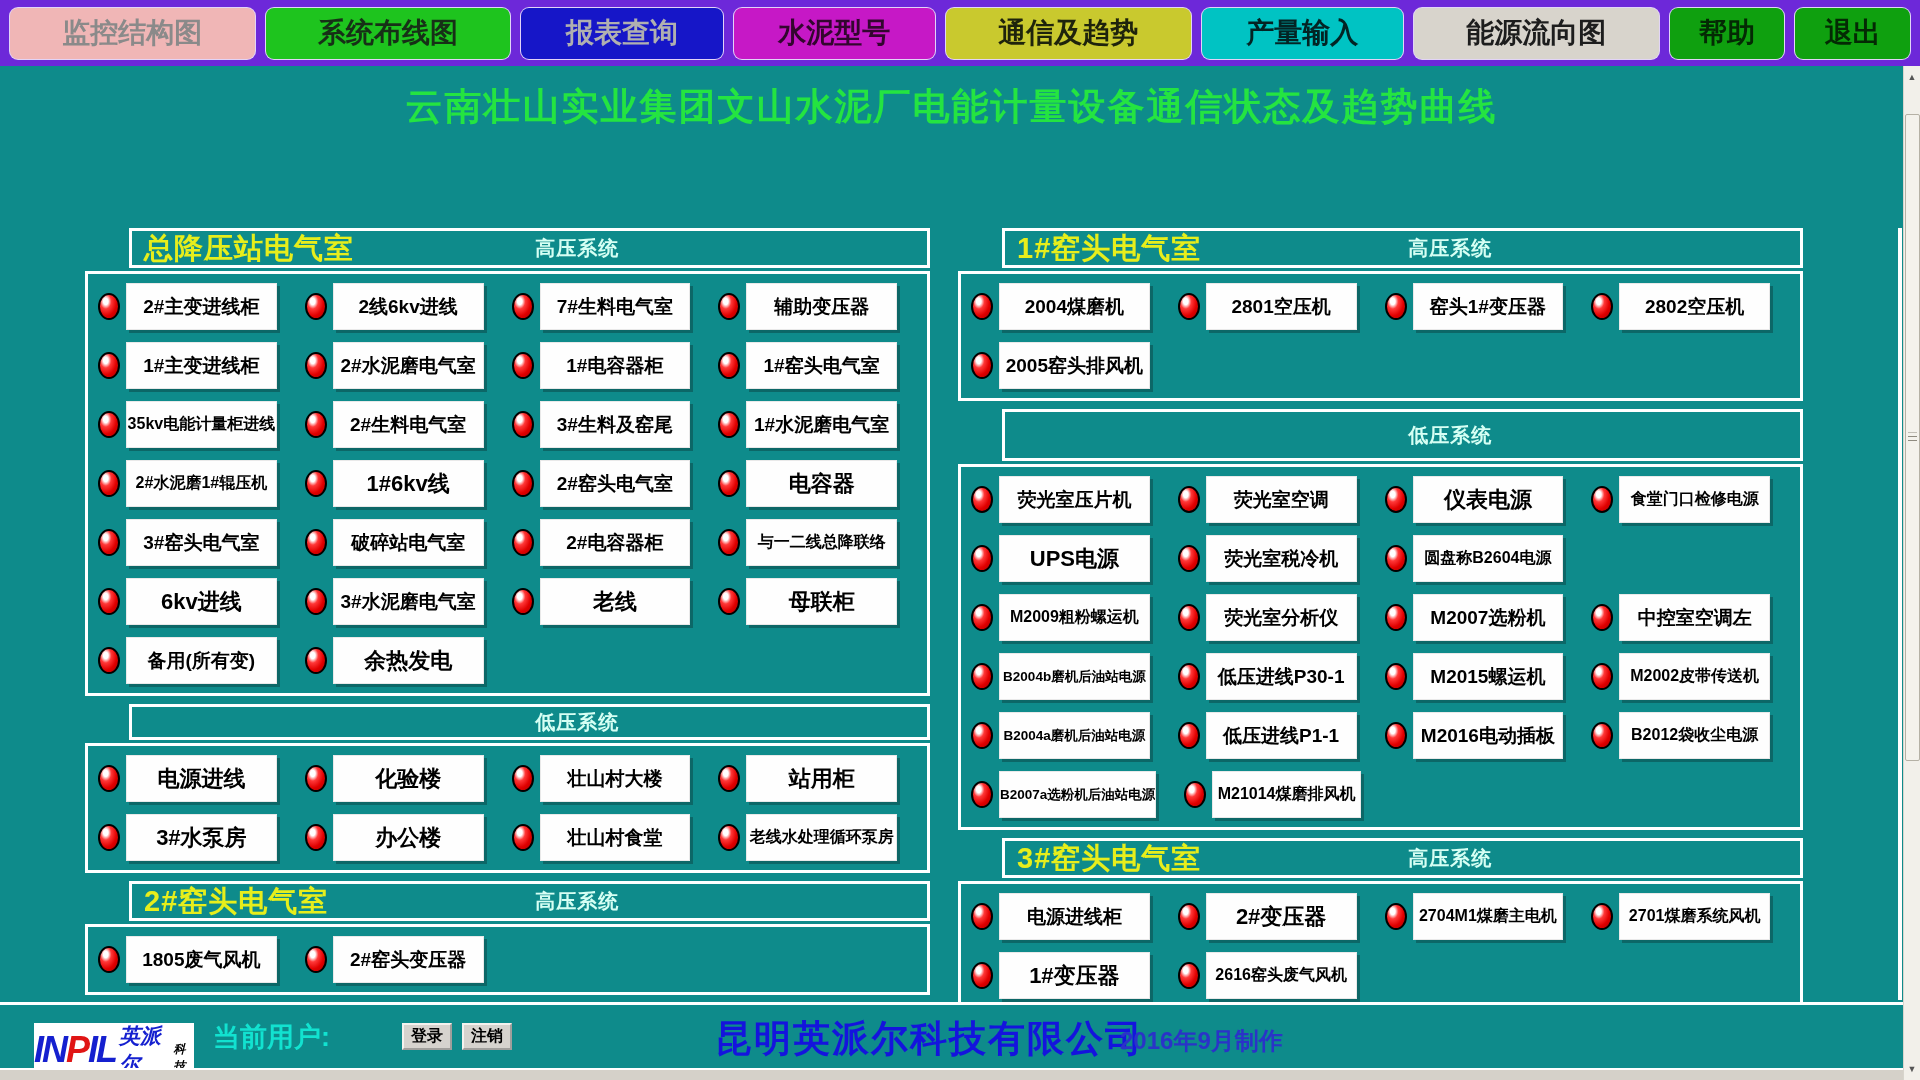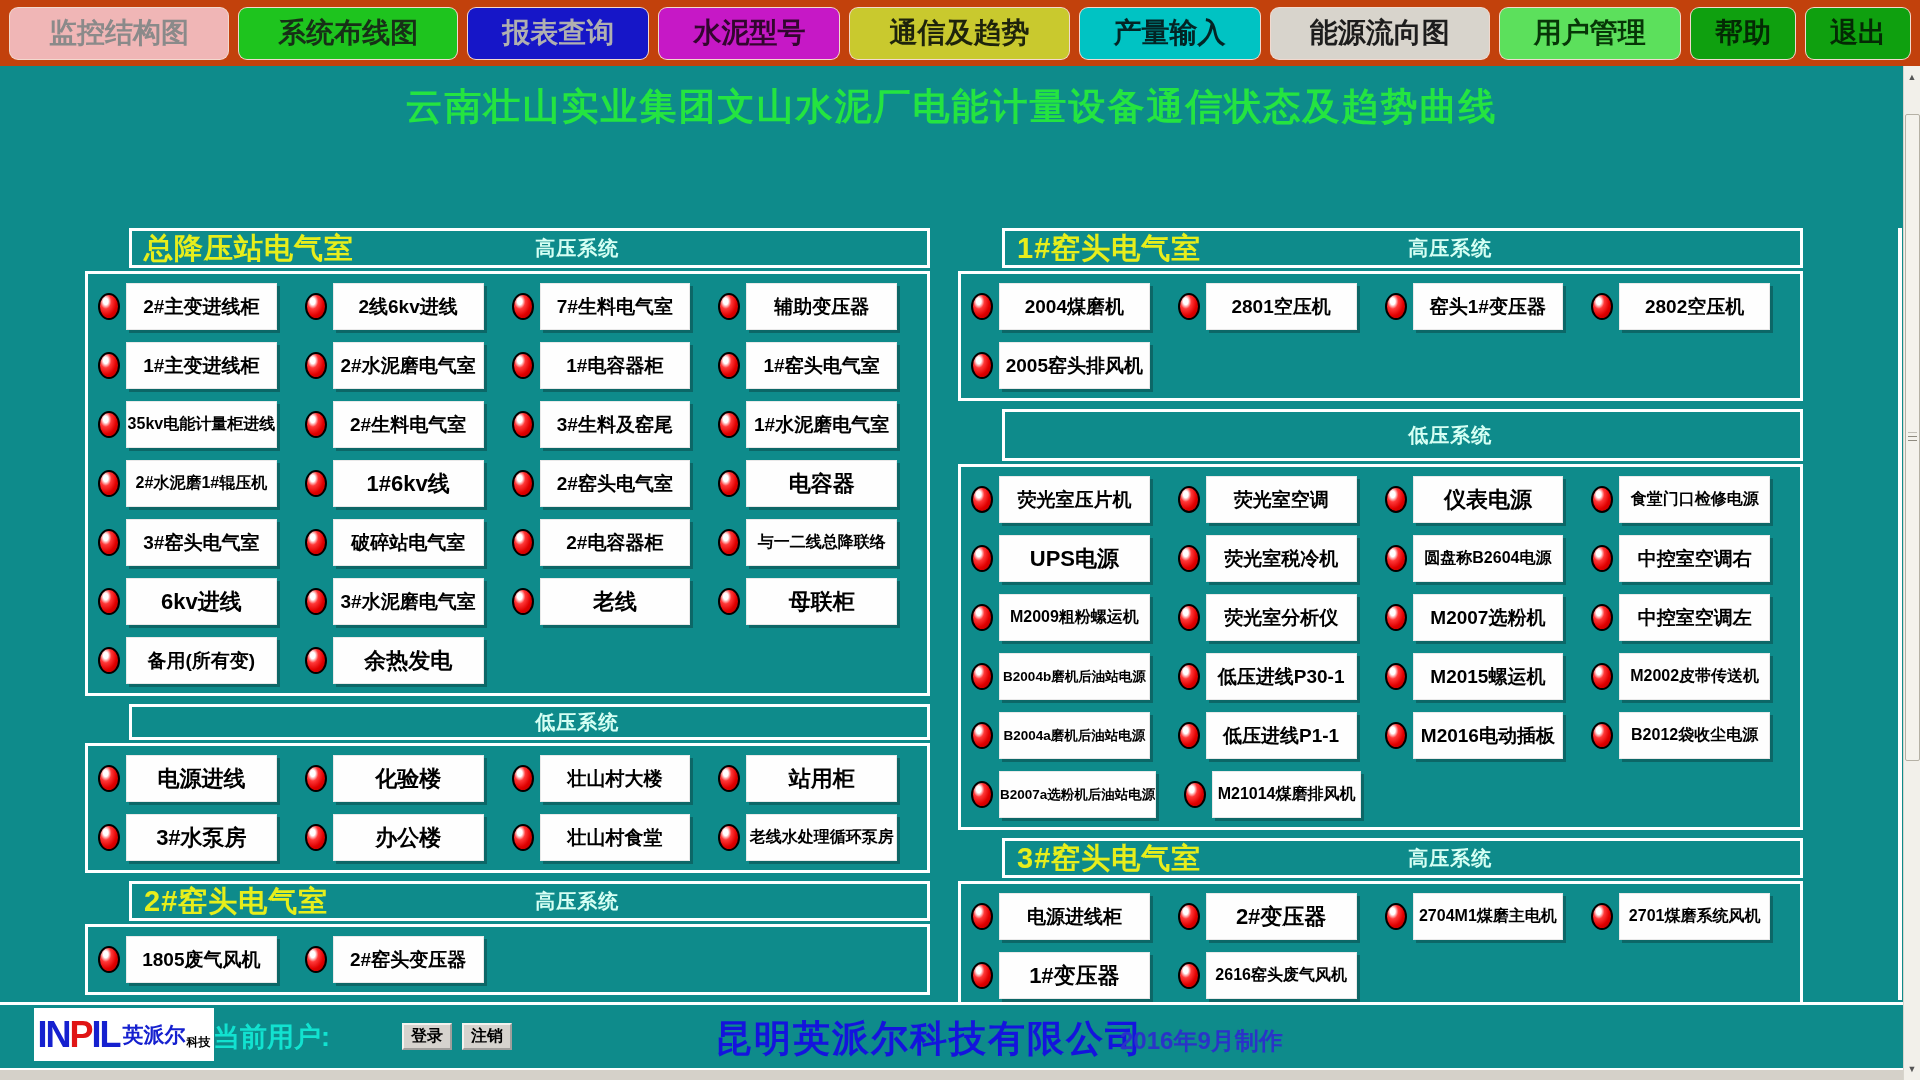--- a/index.html
+++ b/index.html
@@ -1,21 +1,21 @@
 <!DOCTYPE html>
 <html><head>
 <meta charset="utf-8">
 <style>
   html,body{margin:0;padding:0;}
   body{width:1920px;height:1080px;overflow:hidden;position:relative;
        background:#0e8b8b;font-family:"Liberation Sans","DejaVu Sans",sans-serif;}
   .stage{position:absolute;inset:0;}
 
   
-  .nav{position:absolute;left:0;top:0;width:1920px;height:66px;background:#c2410c;
+  .nav{position:absolute;left:0;top:0;width:1920px;height:66px;background:#6d28d9;
        display:flex;align-items:center;padding:0 10px;gap:11px;box-sizing:border-box;z-index:30;}
   .nav-btn{height:51px;border-radius:8px;display:flex;align-items:center;justify-content:center;
        font-size:28px;font-weight:bold;padding:0 14px;white-space:nowrap;cursor:pointer;
        box-shadow:0 0 0 1px rgba(255,255,255,.8);flex-basis:auto;}
 
   
   .title{position:absolute;top:82px;left:0;width:1903px;text-align:center;color:#24e441;
        font-size:37px;font-weight:bold;letter-spacing:2px;z-index:5;}
   .datetime{position:absolute;top:146px;left:0;width:1903px;text-align:center;color:#f08272;
        font-size:28px;font-weight:bold;letter-spacing:1px;z-index:5;}
@@ -45,22 +45,22 @@
   .fs-xl{font-size:22px;}
   .fs-lg{font-size:19px;}
   .fs-md{font-size:16px;}
   .fs-sm{font-size:13.5px;}
 
   .edge-sliver{position:absolute;right:18px;top:228px;height:772px;width:4px;background:#fff;z-index:6;}
 
   
   .footer{position:absolute;left:0;bottom:12px;width:1903px;height:66px;background:#0e8b8b;
        border-top:3px solid #fff;box-sizing:border-box;z-index:20;}
-  .logo-box{position:absolute;left:34px;top:3px;width:180px;height:53px;background:#fff;
-       display:flex;align-items:center;justify-content:center;}
+  .logo-box{position:absolute;left:34px;top:18px;width:160px;height:53px;background:#fff;
+       display:flex;align-items:center;justify-content:center;font-style:italic;}
   .lg-in,.lg-il{font-size:36px;font-weight:900;color:#1520cf;letter-spacing:-2px;line-height:1;}
   .lg-p{font-size:36px;font-weight:900;color:#e01515;letter-spacing:-2px;line-height:1;}
   .lg-cn{font-size:21px;font-weight:bold;color:#1520cf;margin-left:3px;}
   .lg-suffix{font-size:12px;font-weight:bold;color:#000000;margin-left:1px;margin-top:16px;}
   .cur-user{position:absolute;left:213px;top:14px;color:#12e2d0;font-size:27px;font-weight:bold;}
   .win-btn{position:absolute;top:18px;width:50px;height:27px;background:#d6d3ce;color:#000;
        font-size:16px;font-weight:bold;border:2px outset #f4f2ee;cursor:pointer;
        font-family:"Liberation Sans","DejaVu Sans",sans-serif;padding:0;}
   .win-btn.login{left:402px;}
   .win-btn.logout{left:462px;}
@@ -87,21 +87,20 @@
 <div class="stage">
 
   <div class="nav">
       <div class="nav-btn" style="background: rgb(240, 182, 182); color: rgb(138, 138, 138); flex-grow: 5;">监控结构图</div>
       <div class="nav-btn" style="background: rgb(30, 196, 30); color: rgb(23, 48, 23); flex-grow: 5;">系统布线图</div>
       <div class="nav-btn" style="background: rgb(22, 22, 200); color: rgb(176, 176, 176); flex-grow: 4;">报表查询</div>
       <div class="nav-btn" style="background: rgb(198, 24, 198); color: rgb(50, 6, 46); flex-grow: 4;">水泥型号</div>
       <div class="nav-btn" style="background: rgb(201, 201, 46); color: rgb(30, 35, 12); flex-grow: 5;">通信及趋势</div>
       <div class="nav-btn" style="background: rgb(0, 195, 195); color: rgb(3, 36, 36); flex-grow: 4;">产量输入</div>
       <div class="nav-btn" style="background: rgb(216, 212, 204); color: rgb(29, 29, 29); flex-grow: 5;">能源流向图</div>
-      <div class="nav-btn" style="background: rgb(92, 224, 92); color: rgb(7, 54, 7); flex-grow: 4;">用户管理</div>
       <div class="nav-btn" style="background: rgb(15, 160, 15); color: rgb(4, 42, 4); flex-grow: 2;">帮助</div>
       <div class="nav-btn" style="background: rgb(15, 160, 15); color: rgb(4, 42, 4); flex-grow: 2;">退出</div>
     </div>
 
   <div class="title">云南壮山实业集团文山水泥厂电能计量设备通信状态及趋势曲线</div>
 
   <div class="col left">
       <div class="group-header">
         <div class="group-title">总降压站电气室</div>
         <div class="group-subtitle">高压系统</div>
@@ -344,24 +343,20 @@
             <span class="lamp"></span>
             <div class="dev-btn fs-xl">UPS电源</div>
           </div>
           <div class="dev-cell">
             <span class="lamp"></span>
             <div class="dev-btn fs-lg">荧光室税冷机</div>
           </div>
           <div class="dev-cell">
             <span class="lamp"></span>
             <div class="dev-btn fs-md">圆盘称B2604电源</div>
-          </div>
-          <div class="dev-cell">
-            <span class="lamp"></span>
-            <div class="dev-btn fs-lg">中控室空调右</div>
           </div>
         </div>
         <div class="dev-row">
           <div class="dev-cell">
             <span class="lamp"></span>
             <div class="dev-btn fs-md">M2009粗粉螺运机</div>
           </div>
           <div class="dev-cell">
             <span class="lamp"></span>
             <div class="dev-btn fs-lg">荧光室分析仪</div>

